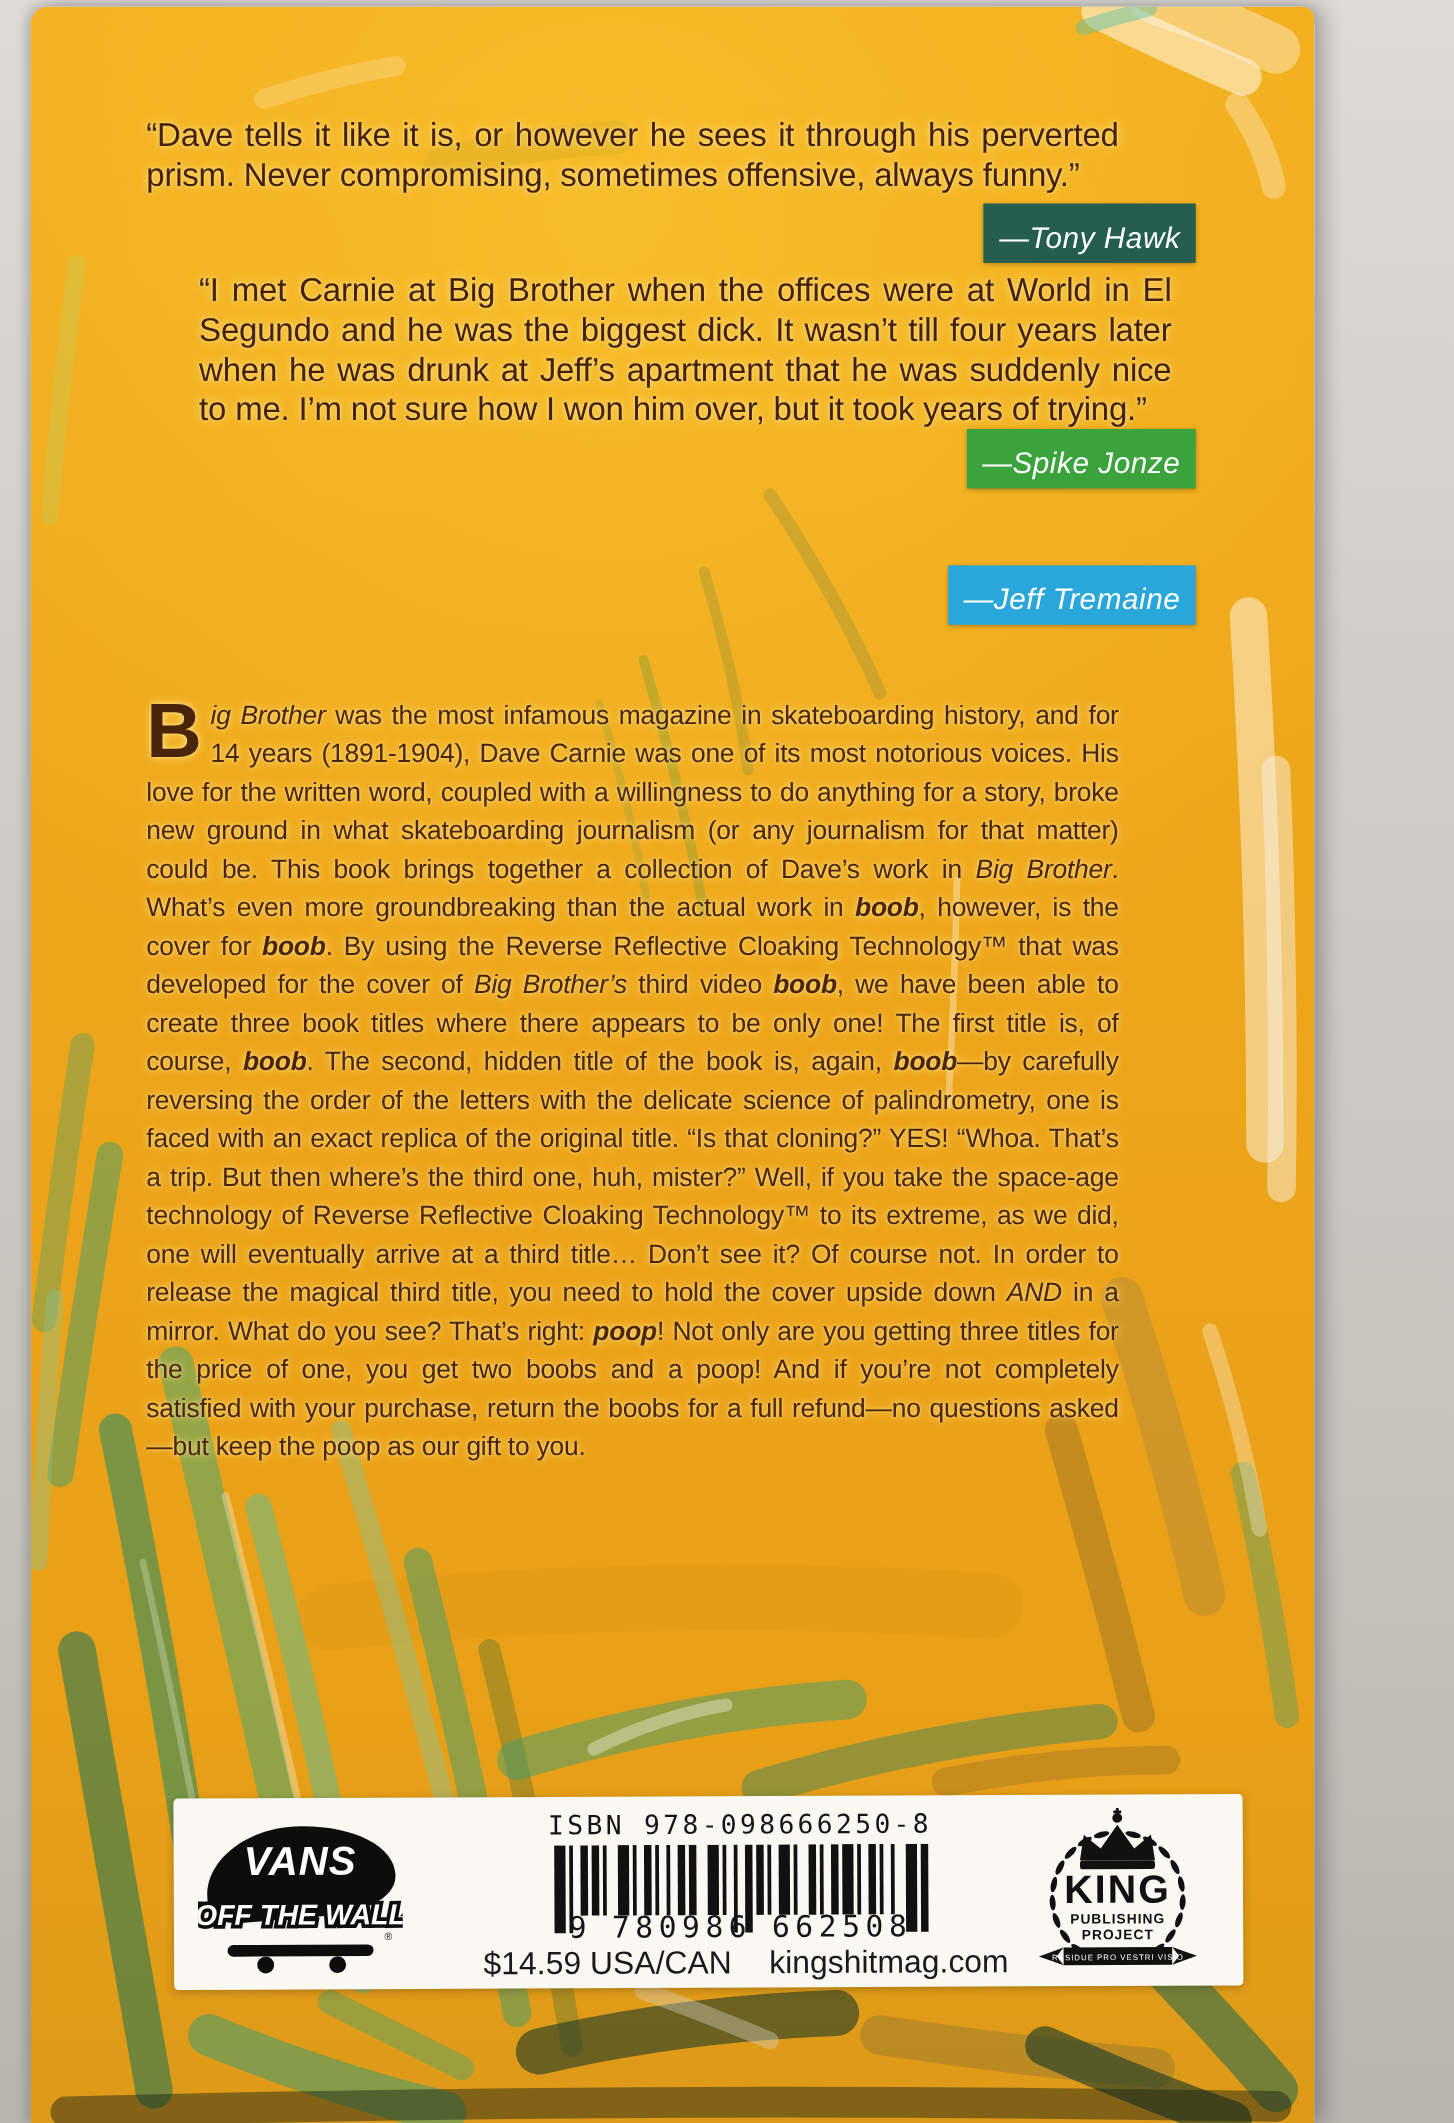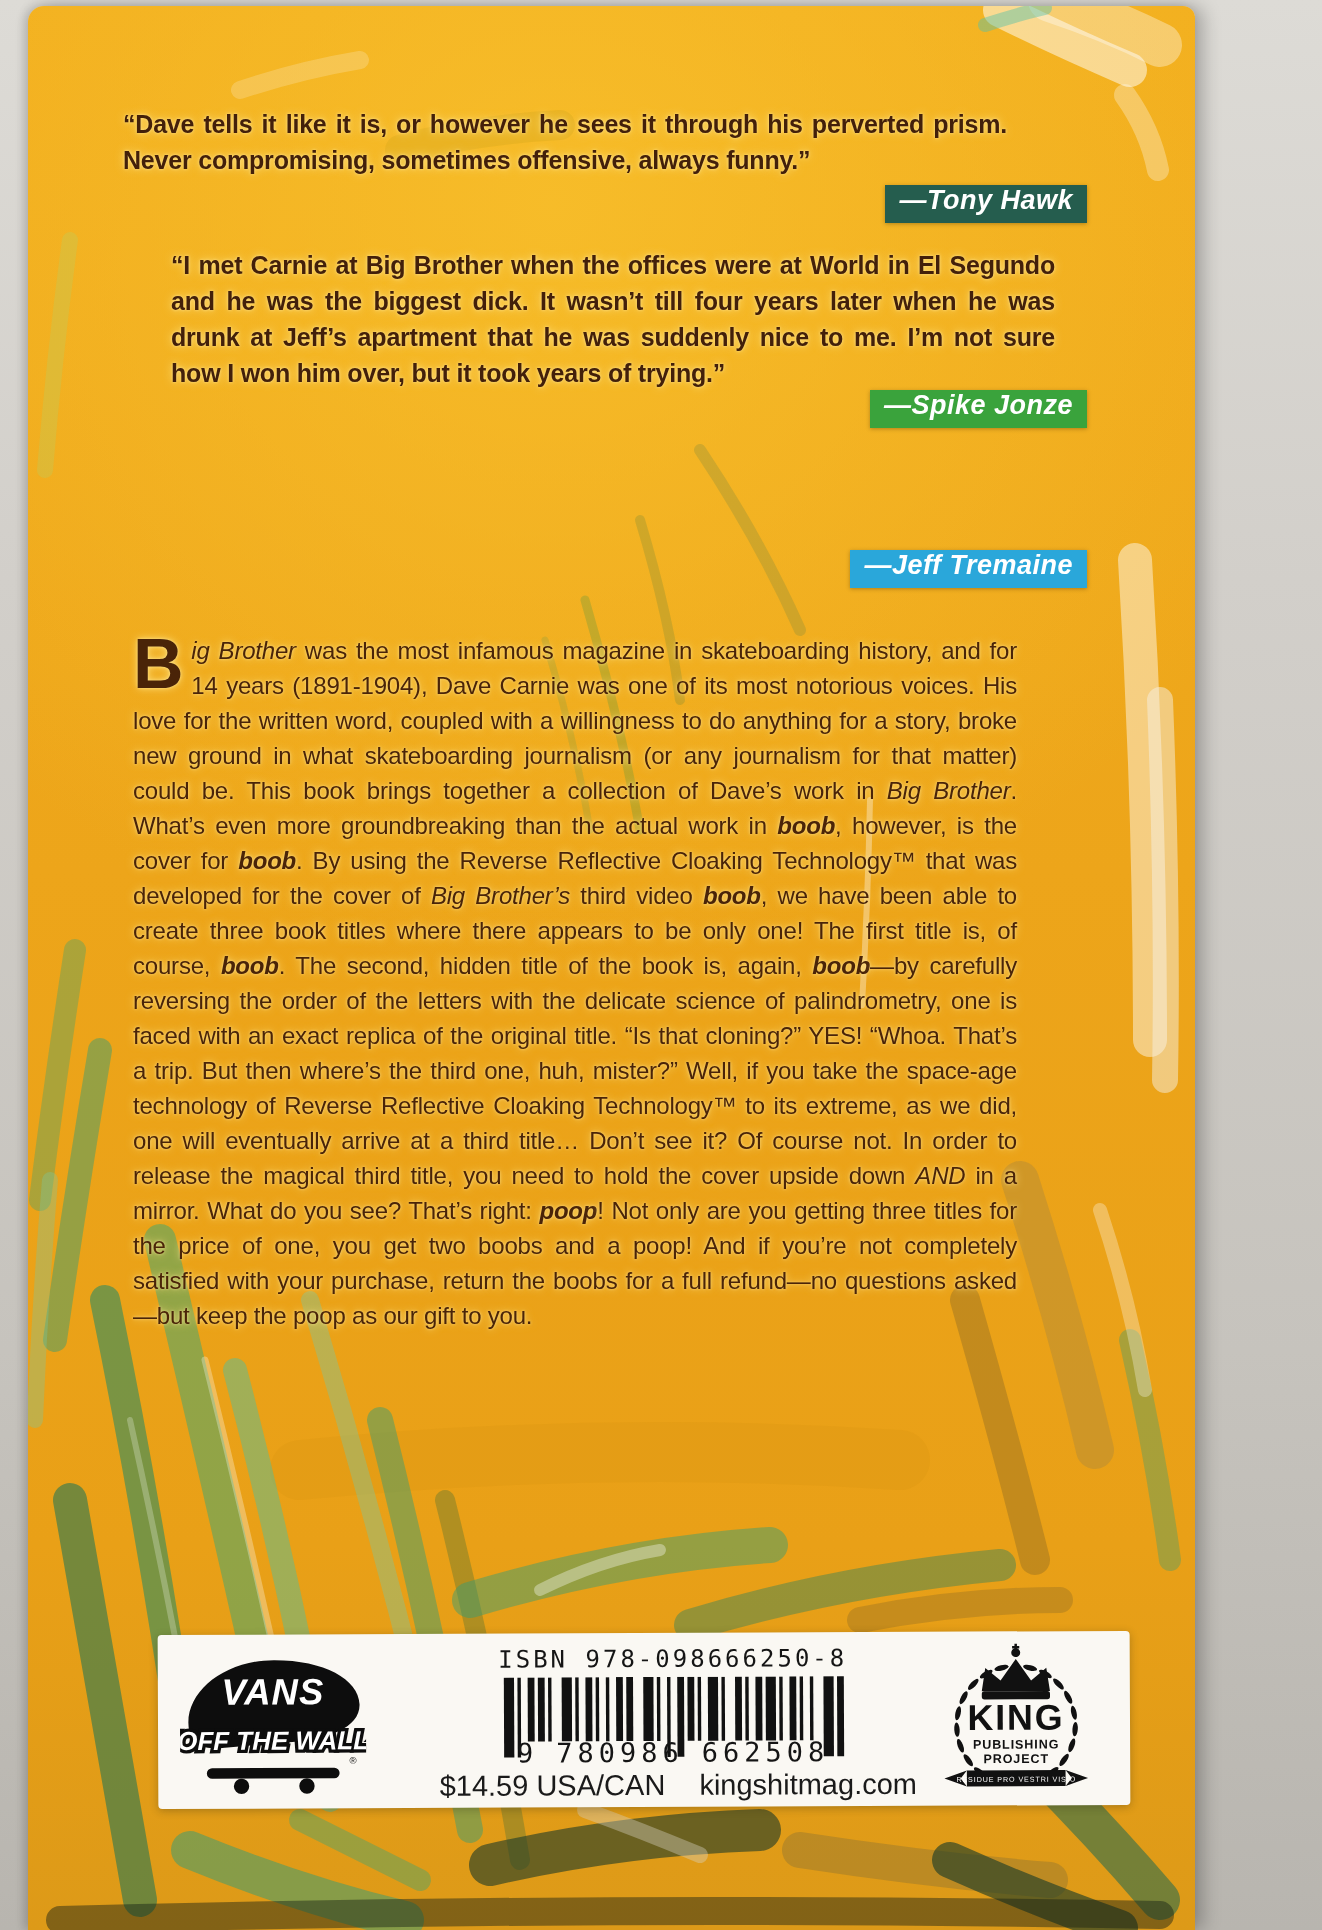--- a/index.html
+++ b/index.html
@@ -4,34 +4,34 @@
 <style>
   html,body{margin:0;padding:0;}
   body{width:1322px;height:1930px;background:#c9c6c0;font-family:"Liberation Sans",sans-serif;overflow:hidden;}
   .stage{position:relative;width:1322px;height:1930px;
     background:linear-gradient(180deg,#dddbd6 0%,#d2cfca 30%,#c6c3bd 70%,#b8b5af 100%);}
   .book{position:absolute;left:28px;top:6px;width:1167px;height:1924px;
     border-radius:16px 12px 0 0;overflow:hidden;
     box-shadow:8px 0 18px rgba(0,0,0,.25), -4px 0 10px rgba(0,0,0,.15);}
   .paint{position:absolute;left:0;top:0;width:1167px;height:1924px;}
 
-  .quote{position:absolute;left:95px;width:884px;color:#43200a;font-weight:bold;
-    font-size:25px;line-height:36px;text-align:justify;letter-spacing:-0.2px;
+  .quote{position:absolute;left:105px;width:884px;color:#43200a;font-weight:normal;
+    font-size:30px;line-height:36px;text-align:justify;letter-spacing:-0.2px;
     text-shadow:0 0 10px rgba(255,228,130,.95),0 0 3px rgba(255,236,170,.8);}
   .quote p{margin:0;}
   .q1{top:100px;}
   .q2{top:241px;margin-left:48px;}
   .q3{top:452px;}
 
-  .badge{position:absolute;right:108px;padding:0 14px 7px;color:#ffffff;
-    font-style:italic;font-weight:bold;font-size:27px;letter-spacing:.5px;
+  .badge{position:absolute;right:108px;padding:16px 14px 7px;color:#ffffff;
+    font-style:italic;font-weight:normal;font-size:27px;letter-spacing:.5px;
     box-shadow:0 1px 4px rgba(60,40,0,.35);}
   .b1{top:179px;}
   .b2{top:384px;}
-  .b3{top:544px;}
+  .b3{top:508px;}
 
   .body-text{position:absolute;left:105px;top:627px;width:884px;color:#4a2408;
     font-size:24px;line-height:35px;text-align:justify;letter-spacing:-0.2px;
     text-shadow:0 0 9px rgba(255,228,130,.9),0 0 3px rgba(255,236,170,.7);}
   .dropcap{float:left;font-weight:bold;font-size:70px;line-height:58px;margin:2px 8px 0 0;}
   .body-text .it{font-style:italic;}
   .body-text .bi{font-style:italic;font-weight:bold;}
 
   .footer-bar{position:absolute;left:130px;top:1627px;width:972px;height:174px;
     background:#faf8f3;border-radius:4px;transform:rotate(-0.25deg);

